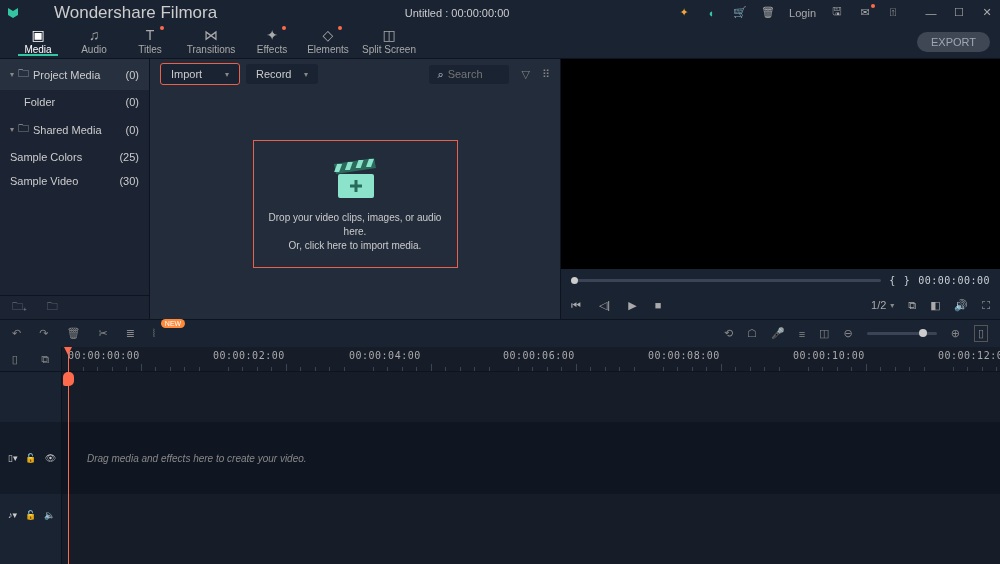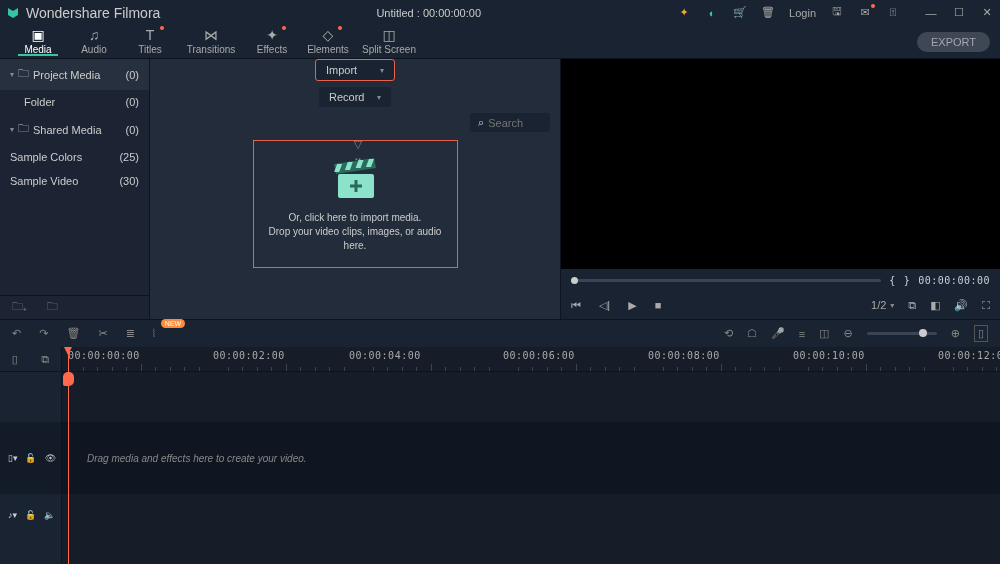--- a/index.html
+++ b/index.html
@@ -1,21 +1,21 @@
 <!DOCTYPE html>
 <html><head>
 <meta charset="utf-8">
 <style>
   * { box-sizing: border-box; margin: 0; padding: 0; font-family: "Segoe UI", Arial, sans-serif; }
   body { width: 1000px; height: 564px; background: #1a2331; color: #c9d1d9; overflow: hidden; font-size: 11px; }
   
   
   .titlebar { height: 25px; background: #1a2331; display: flex; align-items: center; padding: 0 6px; }
   .logo { width: 14px; height: 14px; margin-right: 6px; display:flex; align-items:center; justify-content:center; }
-  .app-name { font-size: 14px; color: #ccc; margin-right: 20px; }
+  .app-name { font-size: 17px; color: #ccc; margin-right: 20px; margin-left: 28px; }
   .menu { display: flex; gap: 15px; font-size: 11px; color: #ccc; }
   .menu span { cursor: pointer; }
   .menu .disabled { color: #666; }
   .title-center { flex: 1; text-align: center; font-size: 11px; color: #ccc; }
   .title-right { display: flex; align-items: center; gap: 14px; color: #aaa; }
   .title-right .ic { width: 14px; height: 14px; display:flex; align-items:center; justify-content:center; cursor:pointer; }
   .win-controls { display:flex; gap:14px; margin-left:10px; }
 
   
   .tabs-bar { height: 34px; background: #1a2331; display:flex; align-items:center; padding: 0 10px; border-bottom: 1px solid #0d1420;}
@@ -30,21 +30,21 @@
   .main { display:flex; height: 260px; }
   .sidebar { width:150px; background:#1c2433; border-right:1px solid #0d1420; }
   .side-row { display:flex; align-items:center; justify-content:space-between; padding:6px 10px; font-size:11px; color:#ccc; cursor:pointer;}
   .side-row.header { background:#27303f; }
   .side-row .left { display:flex; align-items:center; gap:4px; }
   .side-bottom { position:relative; height:24px; border-top:1px solid #0d1420; display:flex; align-items:center; gap:20px; padding:0 12px; color:#888;}
   .sidebar-wrap { display:flex; flex-direction:column; height:100%; }
   .side-list { flex:1; }
 
   .center { width: 410px; background:#222c3a; display:flex; flex-direction:column; }
-  .center-top { height:30px; display:flex; align-items:center; padding:0 10px; gap:6px;flex-direction:column; }
+  .center-top { height:30px; display:flex; align-items:center; padding:0 10px; gap:6px; }
   .dropdown { display:flex; align-items:center; justify-content:space-between; background:#1a2331; border-radius:3px; padding:4px 10px; font-size:11px; color:#ccc; cursor:pointer; }
   .dropdown.import-hl { border:1.5px solid #e9614c; width:80px; }
   .dropdown.record { width:72px; }
   .search-box { margin-left:auto; display:flex; align-items:center; gap:4px; background:#1a2331; border-radius:3px; padding:3px 8px; width:80px; }
   .center-top .sep-ic { color:#888; margin-left:6px; cursor:pointer; }
 
   .dropzone { flex:1; display:flex; align-items:center; justify-content:center; }
   .drop-box { width:205px; height:128px; border:1.5px solid #e9614c; display:flex; flex-direction:column; align-items:center; justify-content:center; gap:10px; padding:12px 6px; text-align:center; }
   .drop-box .clapper { width:55px; height:45px; position:relative; }
   .drop-text { font-size:10px; color:#ccc; line-height:1.4; }
@@ -224,22 +224,22 @@
             <rect x="10" y="18" width="36" height="24" rx="2" fill="#8be3cc"></rect>
             <polygon points="6,8 46,2 48,12 8,18" fill="#2a6b5c"></polygon>
             <rect x="12" y="8" width="5" height="8" fill="#8be3cc" transform="skewX(-20)"></rect>
             <rect x="22" y="6" width="5" height="8" fill="#8be3cc" transform="skewX(-20)"></rect>
             <rect x="32" y="4" width="5" height="8" fill="#8be3cc" transform="skewX(-20)"></rect>
             <rect x="42" y="3" width="5" height="8" fill="#8be3cc" transform="skewX(-20)"></rect>
             <path d="M28 24 v12 M22 30 h12" stroke="#2a6b5c" stroke-width="3"></path>
           </svg>
         </div>
         <div class="drop-text">
+          <div>Drop your video clips, images, or audio here.</div>
           <div>Or, click here to import media.</div>
-          <div>Drop your video clips, images, or audio here.</div>
         </div>
       </div>
     </div>
   </div>
 
   <div class="preview">
     <div class="preview-video"></div>
     <div class="preview-seek">
       <div class="seek-bar"></div>
       <span class="mono">{</span>

